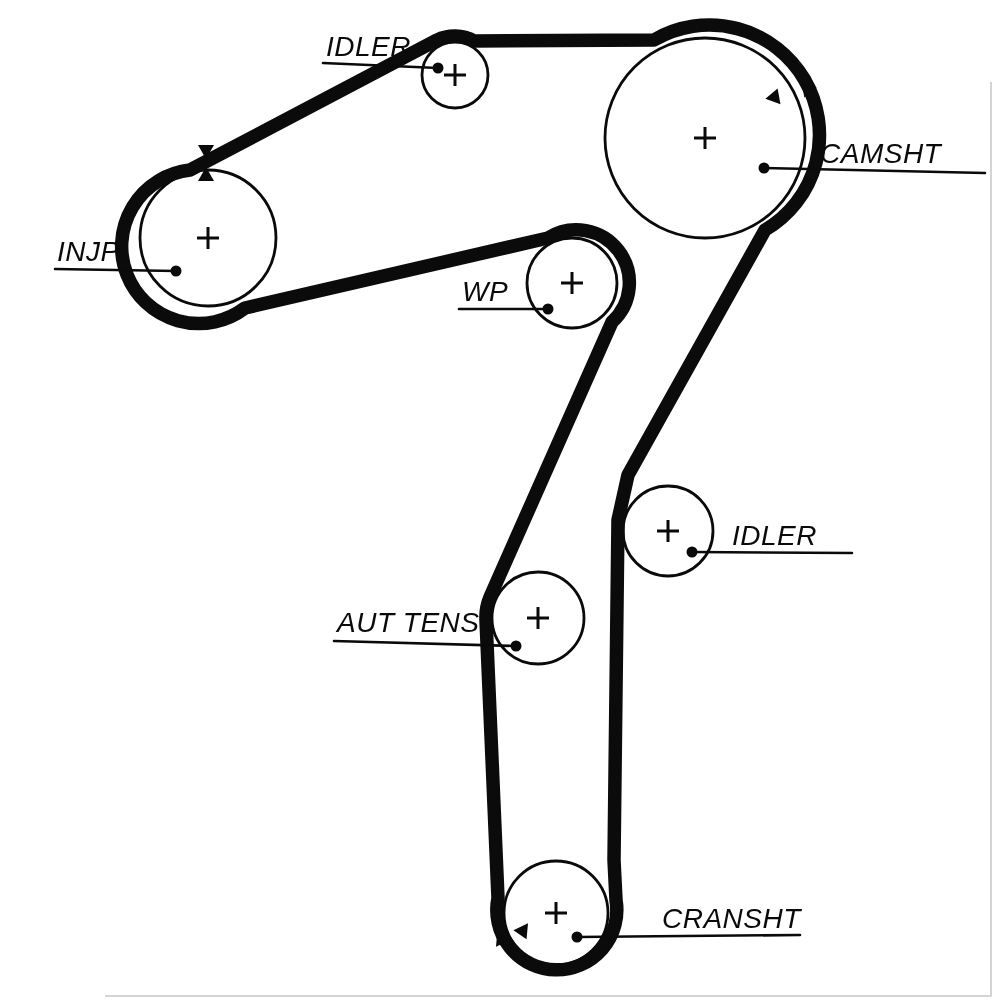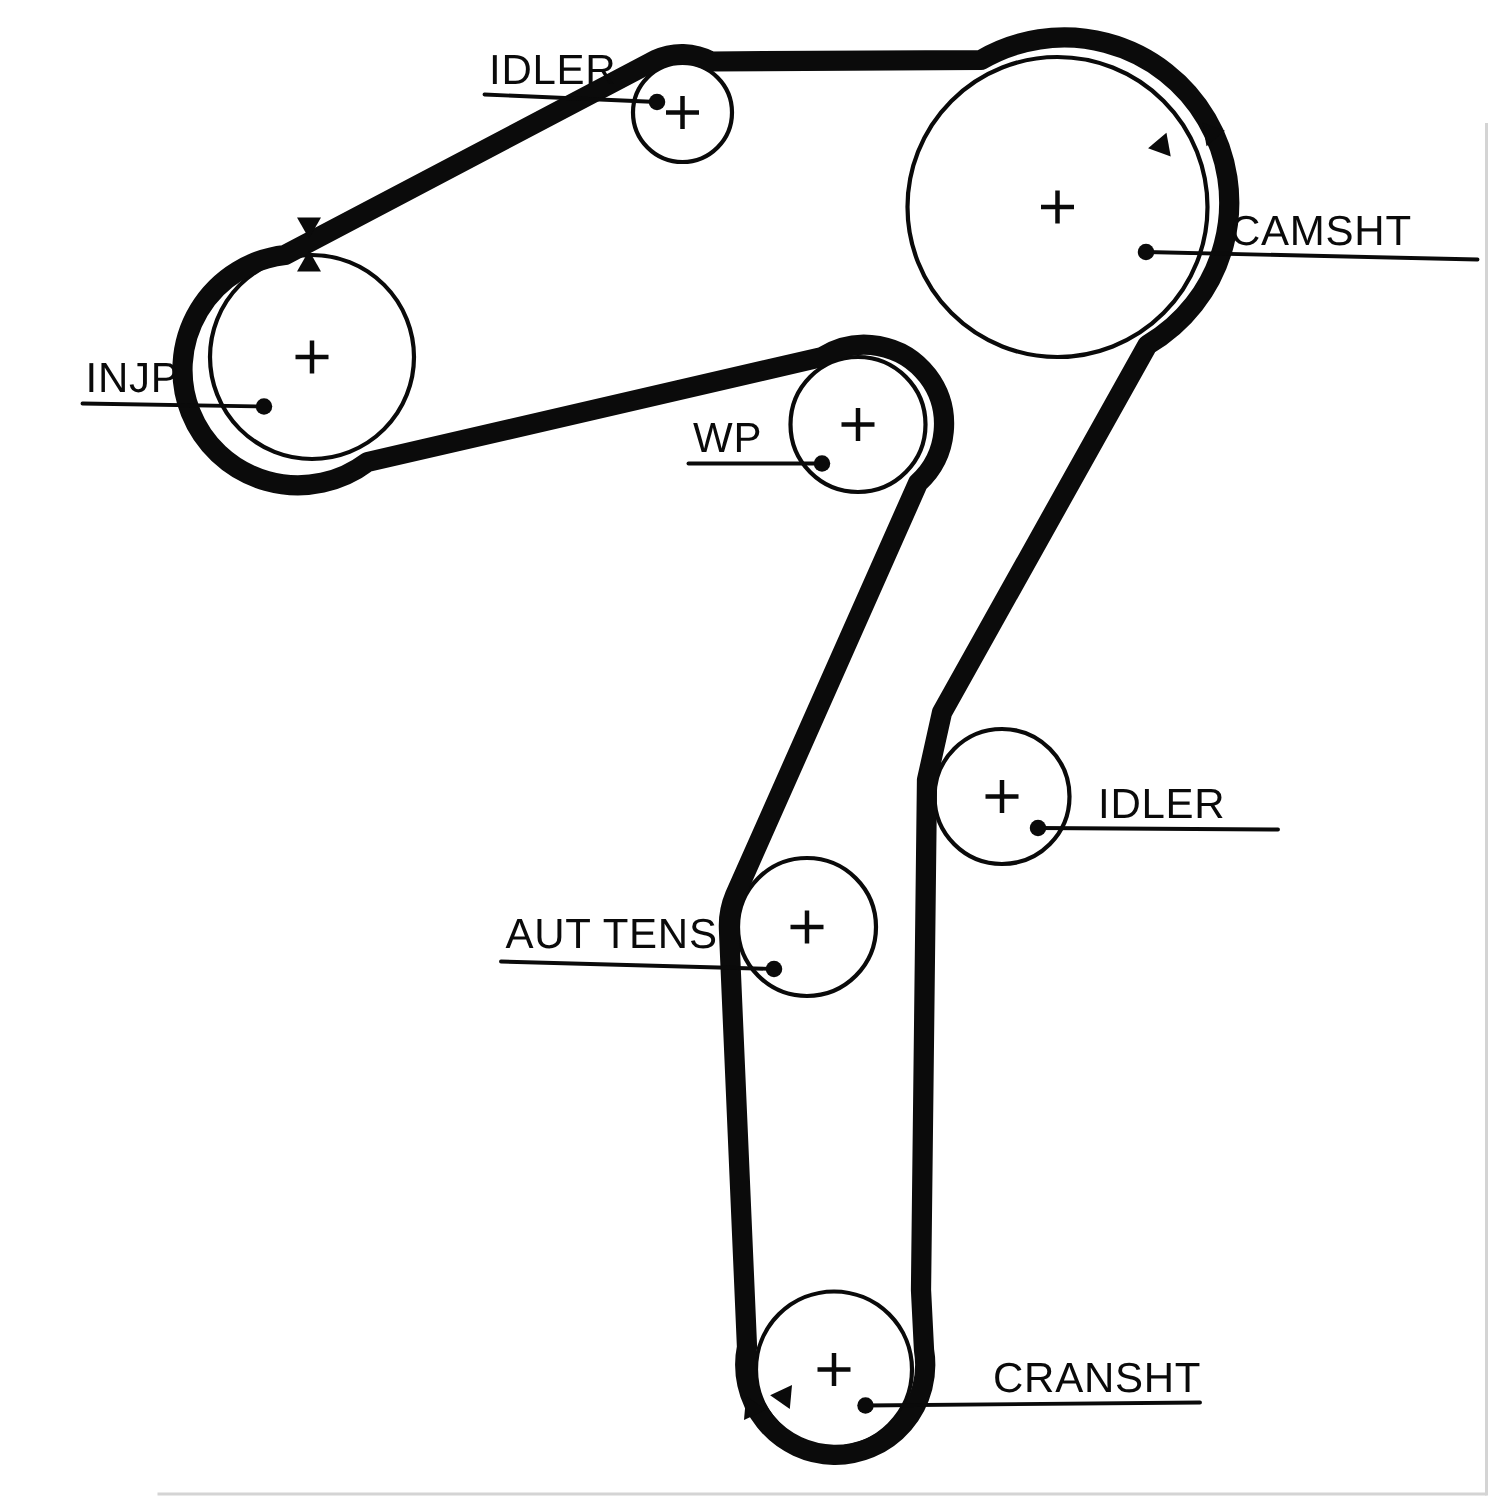--- a/index.html
+++ b/index.html
@@ -9,20 +9,21 @@
     width: 1000px;
     height: 1000px;
     overflow: hidden;
     font-family: "Liberation Sans", sans-serif;
   }
   .stage {
     position: relative;
     width: 1000px;
     height: 1000px;
     background: #ffffff;
+    font-style: italic;
   }
   svg { display: block; }
   .pulley {
     fill: #ffffff;
     stroke: #0a0a0a;
     stroke-width: 2.8;
   }
   .belt {
     fill: none;
     stroke: #0b0b0b;

